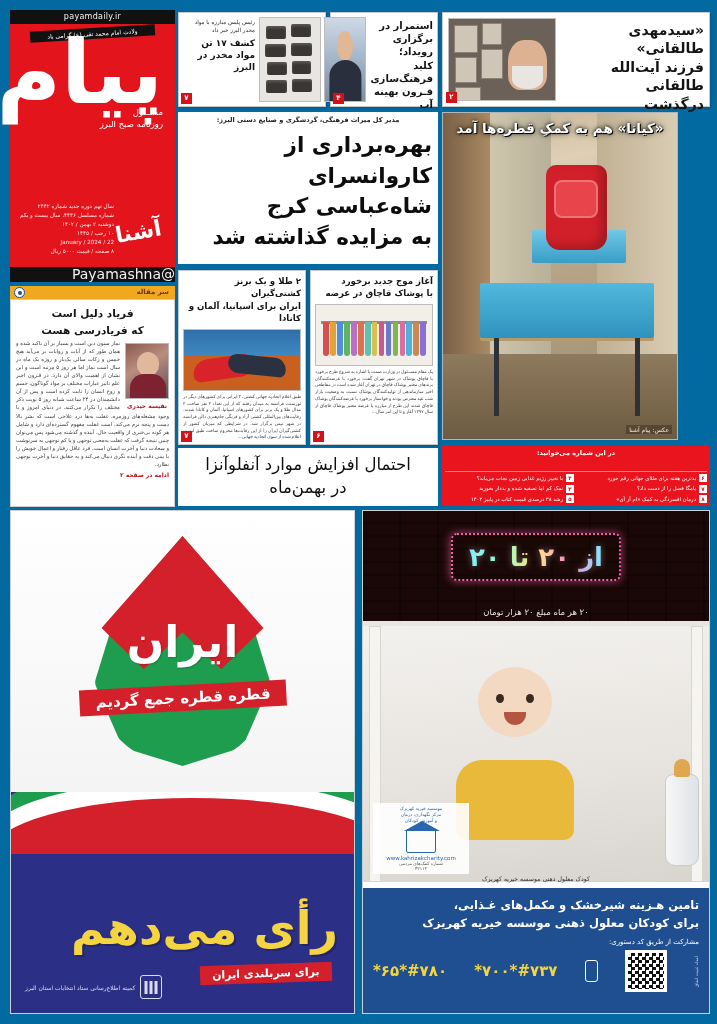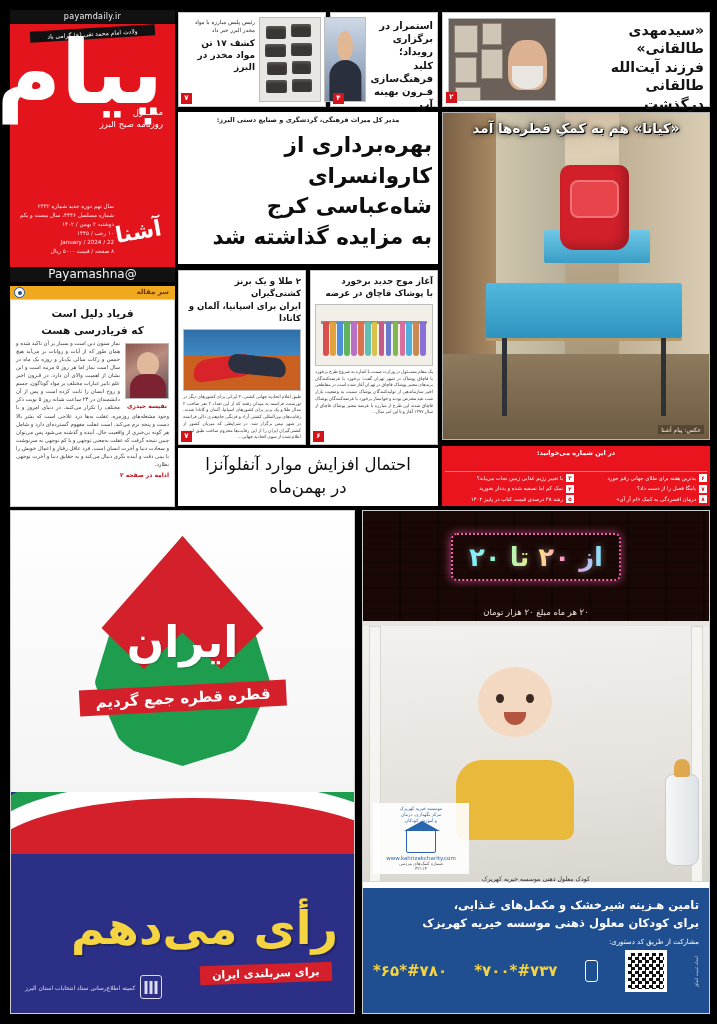--- a/index.html
+++ b/index.html
@@ -2,21 +2,21 @@
 <html lang="fa" dir="rtl"><head>
 <meta charset="utf-8">
 <style>
   * { box-sizing: border-box; margin: 0; padding: 0; }
   html, body {
     width: 717px; height: 1024px;
     background: #ffffff;
     font-family: "DejaVu Sans", "Liberation Sans", sans-serif;
     overflow: hidden;
   }
-  .page { position: relative; width: 717px; height: 1024px; background:#000000; }
+  .page { position: relative; width: 717px; height: 1024px; background:#0369a1; }
 
   
   .box { position: absolute; background:#fff; }
   .framed { border: 1px solid #c9c9c9; box-shadow: 1px 1px 2px rgba(0,0,0,.18); }
   .hl { font-weight: bold; color:#141414; line-height: 1.32; text-align: right; }
   .kicker { color:#2a2a2a; line-height:1.35; text-align:right; }
   .body-txt {
     text-align: justify; color:#3b3b3b; line-height:1.5;
     word-spacing:-.5px;
   }
@@ -53,21 +53,21 @@
   .mh-ashna {
     position:absolute; right:14px; bottom:38px; font-size:22px; color:#fff;
     font-weight:bold; transform:rotate(-10deg);
   }
   .mh-dates {
     position:absolute; left:8px; bottom:26px; width:96px; text-align:right;
     color:#fde9ea; font-size:5.6px; line-height:1.62; direction:rtl;
   }
   .mh-social {
     position:absolute; left:0; bottom:0; width:100%; height:15px; background:#111;
-    color:#f2f2f2; font-size:12px; line-height:15px; text-align:center;
+    color:#f2f2f2; font-size:14px; line-height:15px; 
     font-family:"DejaVu Sans", sans-serif;
   }
 
   
   .edit-bar {
     position:absolute; left:10px; top:286px; width:165px; height:13px;
     background:#f0a81e;
   }
   .edit-bar .lbl {
     position:absolute; right:6px; top:0; font-size:7px; line-height:13px;
@@ -144,21 +144,21 @@
     position:absolute; right:11%; top:58%; width:30%; height:28%;
     background:#e9e6e2; border-radius:0 0 45% 45%;
   }
 
   
   .lead { left:178px; top:112px; width:260px; height:152px; padding:4px 6px; }
   .lead-kicker { font-size:6.6px; font-weight:bold; text-align:center; color:#1d1d1d; padding-bottom:6px; }
   .lead-hl { font-size:21.5px; font-weight:bold; line-height:1.42; text-align:right; color:#0d0d0d; }
 
   
-  .kiana { left:442px; top:112px; width:268px; height:328px; }
+  .kiana { left:442px; top:112px; width:236px; height:328px; }
   .kiana-img {
     position:absolute; inset:0; overflow:hidden;
     background:linear-gradient(170deg,#c8b49a 0%, #ded0b6 18%, #b9a88c 40%, #9d8a6e 100%);
     border:1px solid #b5b5b5;
   }
   .k-wallL { position:absolute; left:0; top:0; width:20%; height:100%; background:linear-gradient(90deg,#7a6046,#a98a63); }
   .k-wallR { position:absolute; right:0; top:0; width:34%; height:100%; background:linear-gradient(270deg,#d9cdb4,#c0b094); }
   .k-panel { position:absolute; left:20%; top:0; width:26%; height:78%; background:linear-gradient(90deg,#cfc6ad,#b9b09a); }
   .k-floor { position:absolute; left:0; bottom:0; width:100%; height:26%; background:linear-gradient(180deg,#8e7a5c,#6d5b42); }
   .k-desk {

